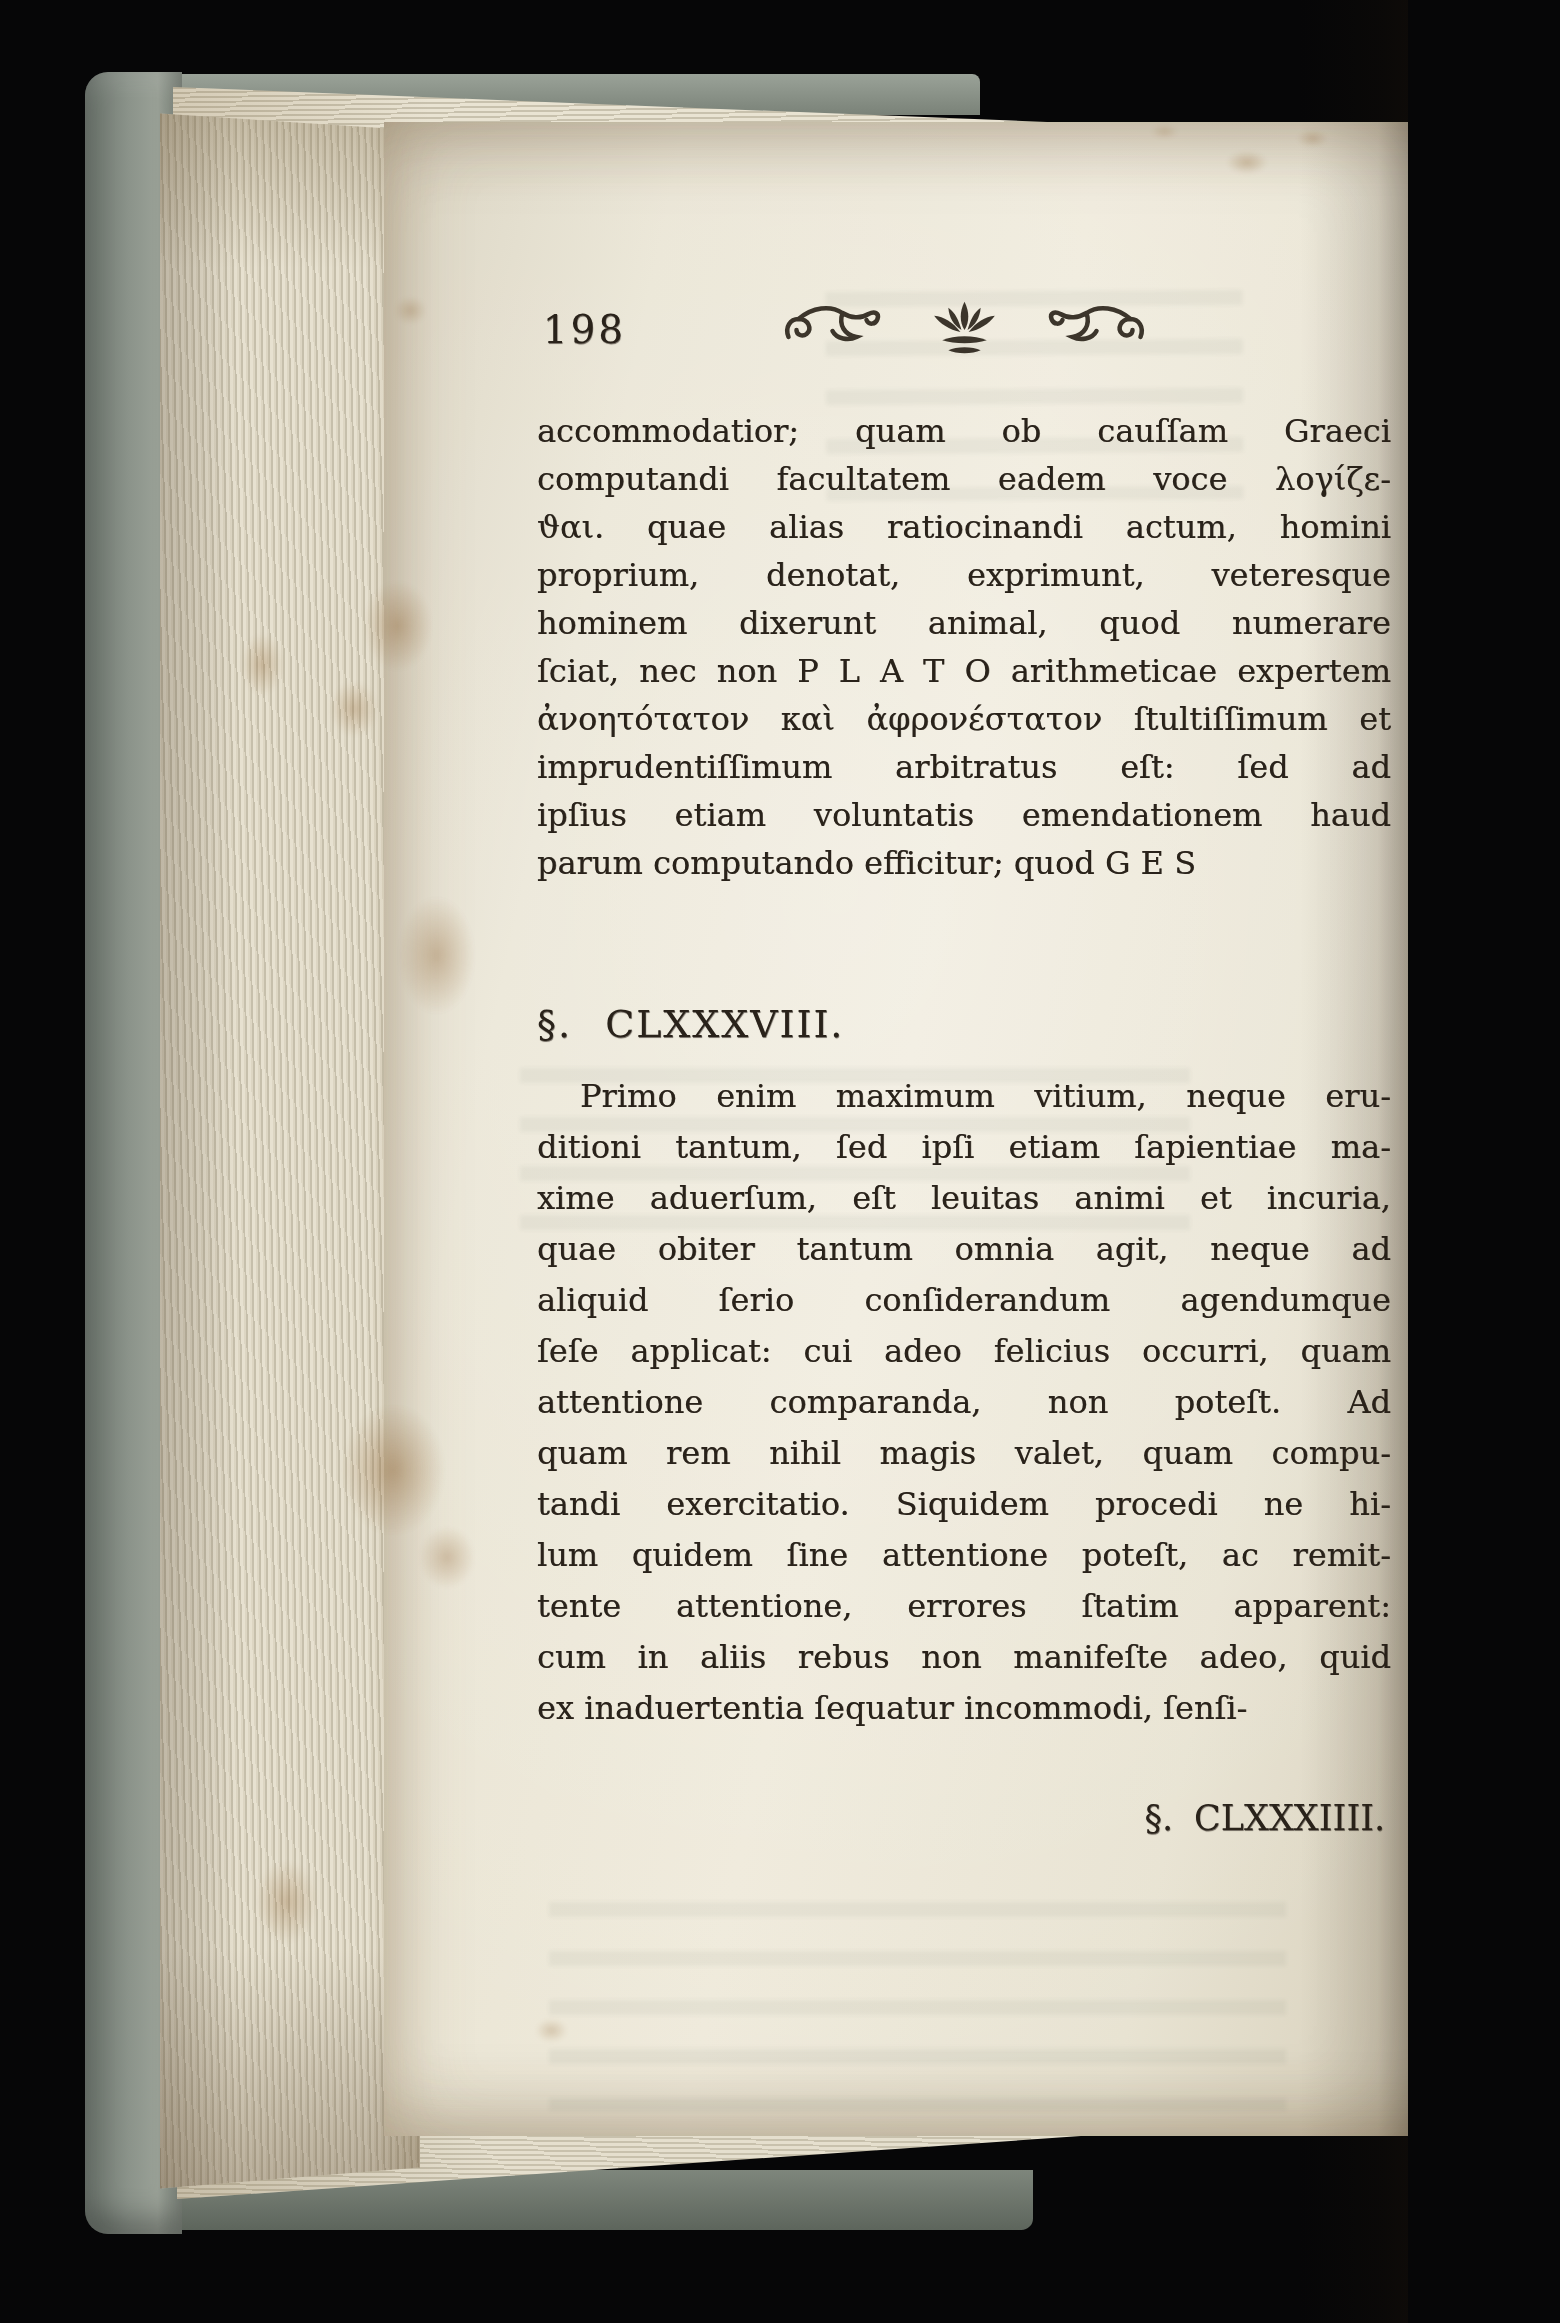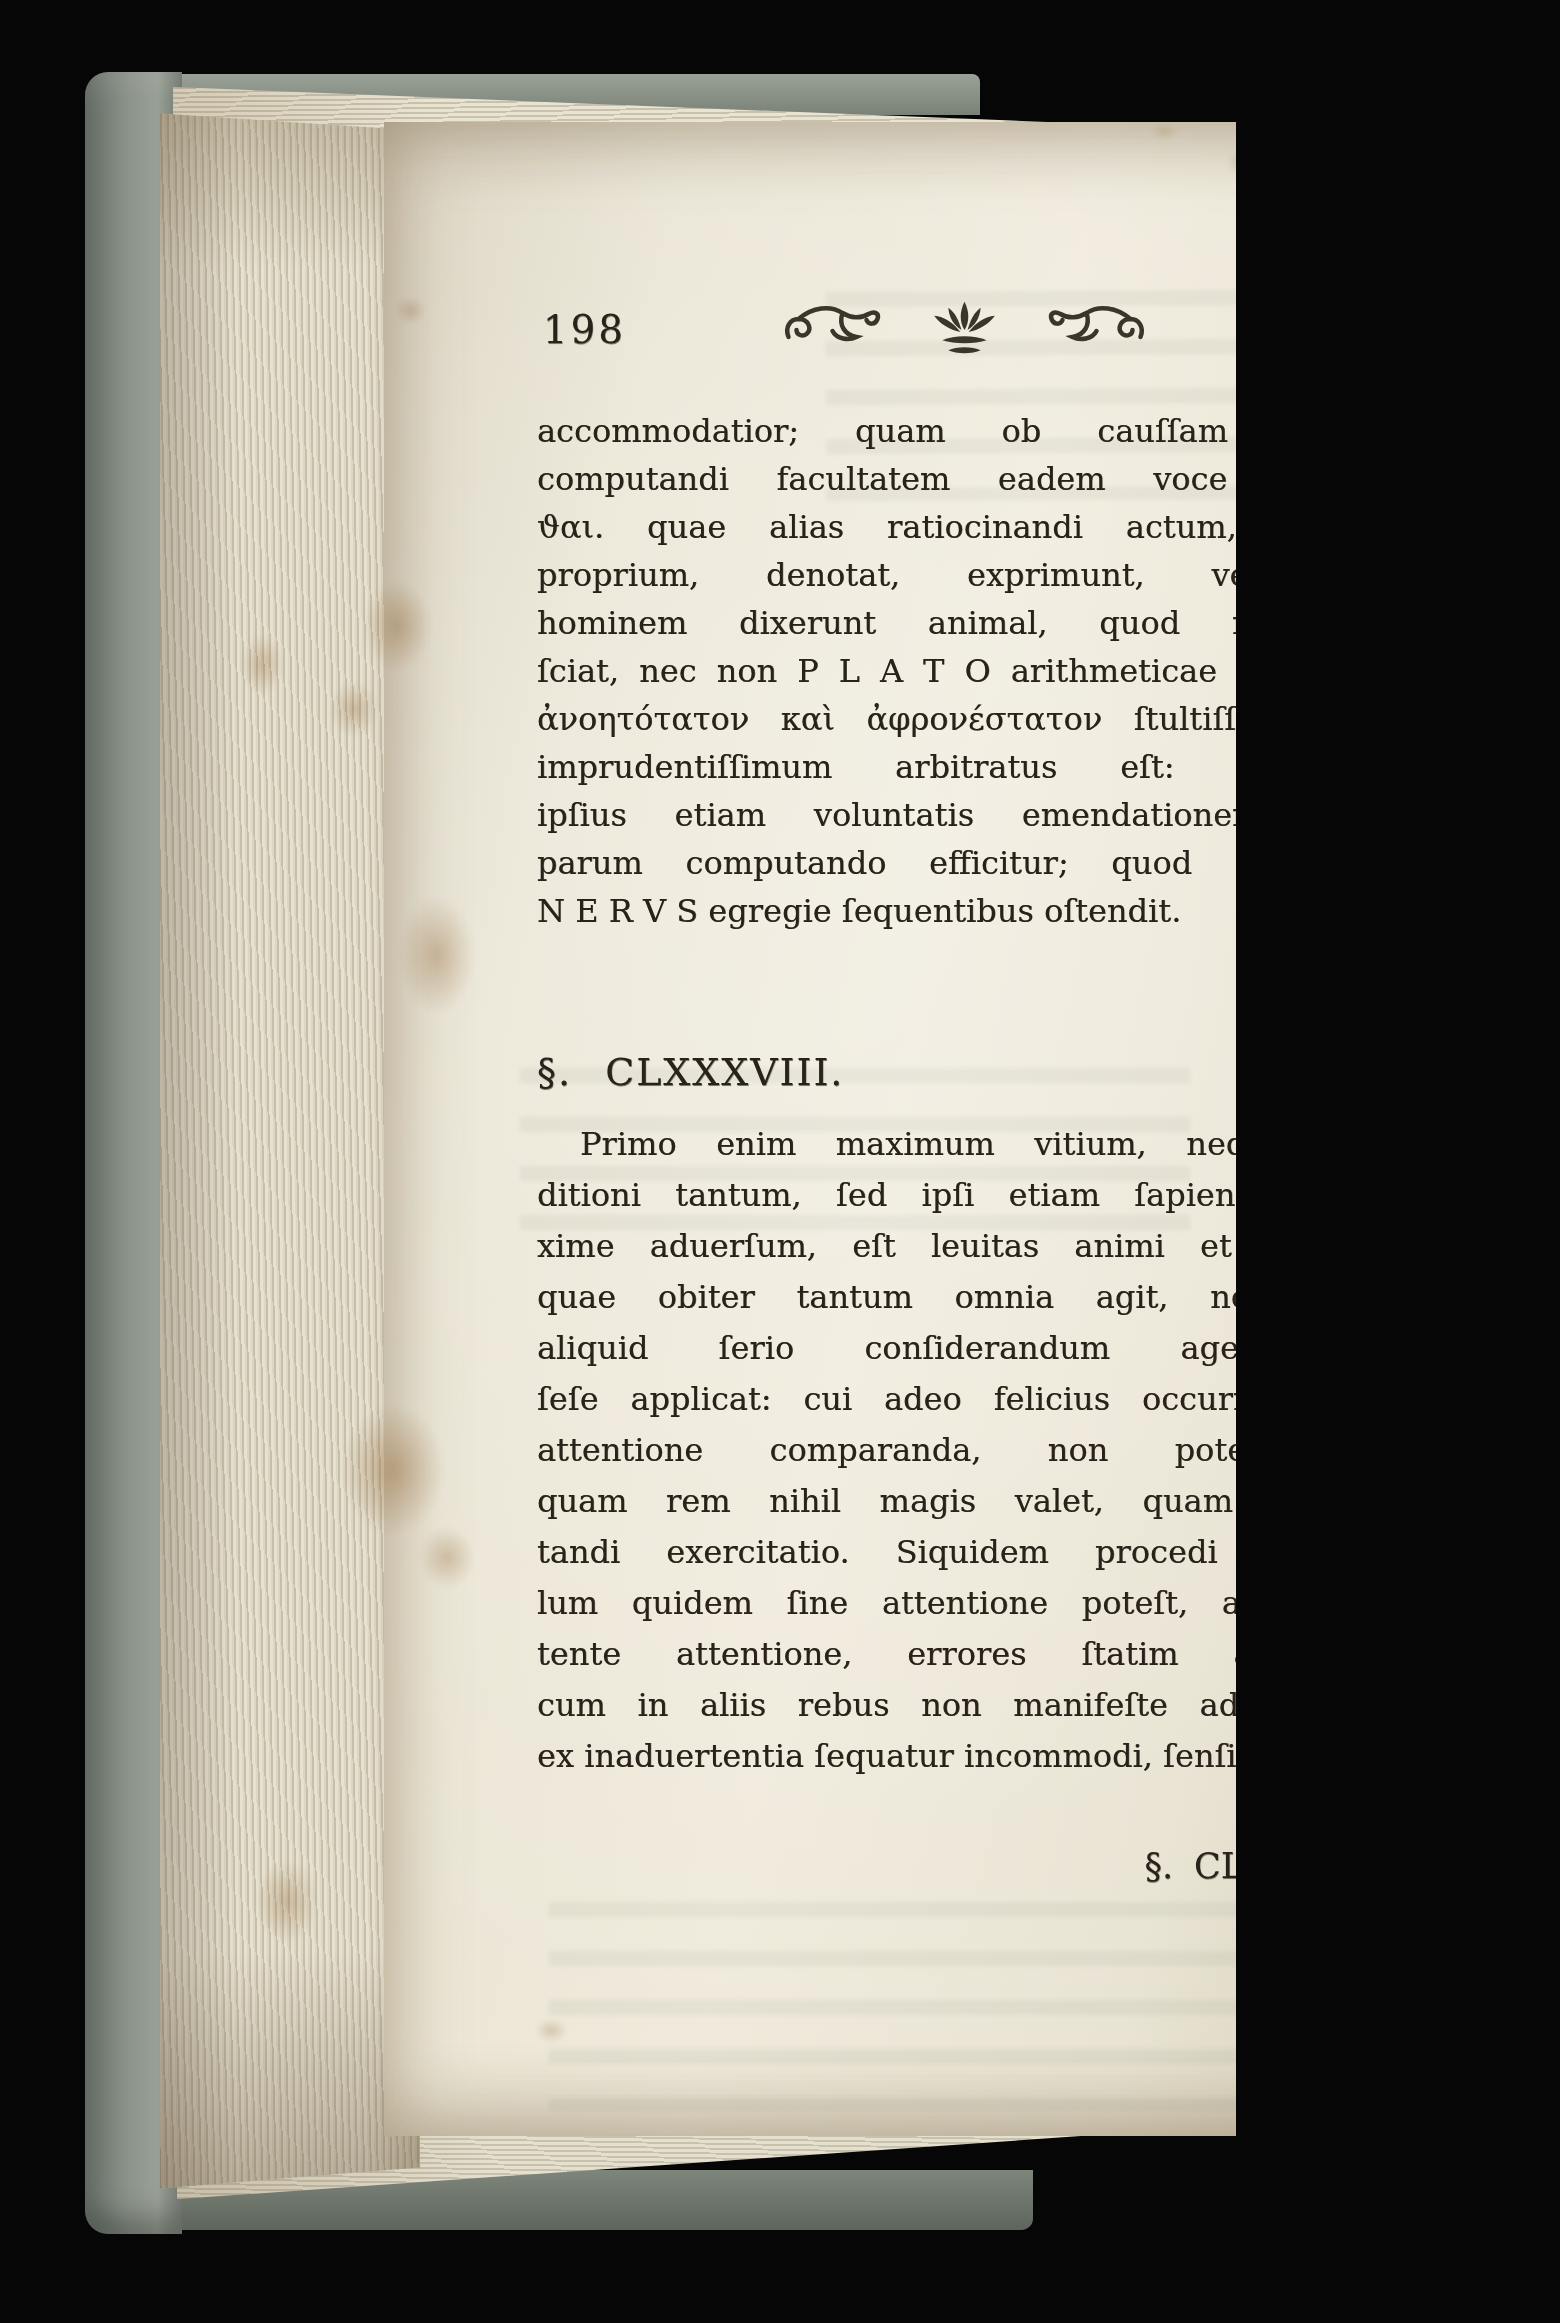--- a/index.html
+++ b/index.html
@@ -1,16 +1,16 @@
 <!DOCTYPE html>
 <html><head>
 <meta charset="utf-8">
 <style>
   html,body { margin:0; padding:0; background:#060607; }
-  .scene { position:relative; width:1236px; height:2323px; background:#060607; overflow:hidden; }
+  .scene { position:relative; width:1408px; height:2323px; background:#060607; overflow:hidden; }
 
   
   .cover-left { position:absolute; left:85px; top:72px; width:97px; height:2162px;
     border-radius:23px 0 0 23px;
     background:linear-gradient(90deg,#69726a,#8b938a 45%,#9aa197 75%,#7c847a);
     box-shadow:inset 0 9.7px 23px rgba(255,255,255,0.12), inset 0 -15.5px 29px rgba(0,0,0,0.3); }
   .cover-top { position:absolute; left:97px; top:74px; width:883px; height:41px;
     border-radius:17.5px 7.8px 0 0; background:linear-gradient(180deg,#9aa298,#7a8278); }
   .cover-bottom { position:absolute; left:101px; top:2170px; width:932px; height:60px;
     border-radius:0 0 11.6px 19.4px; background:linear-gradient(180deg,#7e867c,#5d655c); }
@@ -127,21 +127,20 @@
           <div class="line">accommodatior; quam ob cauſſam Graeci</div>
           <div class="line">computandi facultatem eadem voce λογίζε-</div>
           <div class="line">ϑαι. quae alias ratiocinandi actum, homini</div>
           <div class="line">proprium, denotat, exprimunt, veteresque</div>
           <div class="line">hominem dixerunt animal, quod numerare</div>
           <div class="line">ſciat, nec non P L A T O arithmeticae expertem</div>
           <div class="line">ἀνοητότατον καὶ ἀφρονέστατον ſtultiſſimum et</div>
           <div class="line">imprudentiſſimum arbitratus eſt: ſed ad</div>
           <div class="line">ipſius etiam voluntatis emendationem haud</div>
           <div class="line">parum computando efficitur; quod G E S</div>
-          <div class="line">N E R V S egregie ſequentibus oſtendit.</div>
         </div>
 
       <div class="heading">§. CLXXXVIII.</div>
 
       <div class="para para2">
           <div class="line">Primo enim maximum vitium, neque eru-</div>
           <div class="line">ditioni tantum, ſed ipſi etiam ſapientiae ma-</div>
           <div class="line">xime aduerſum, eſt leuitas animi et incuria,</div>
           <div class="line">quae obiter tantum omnia agit, neque ad</div>
           <div class="line">aliquid ſerio conſiderandum agendumque</div>

